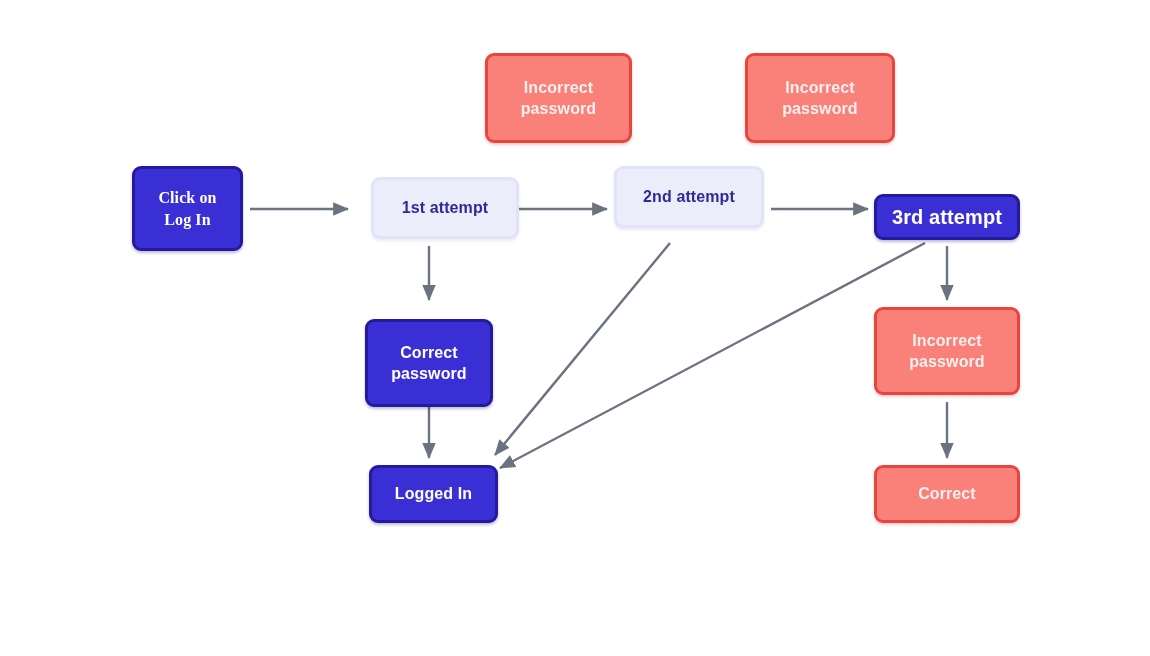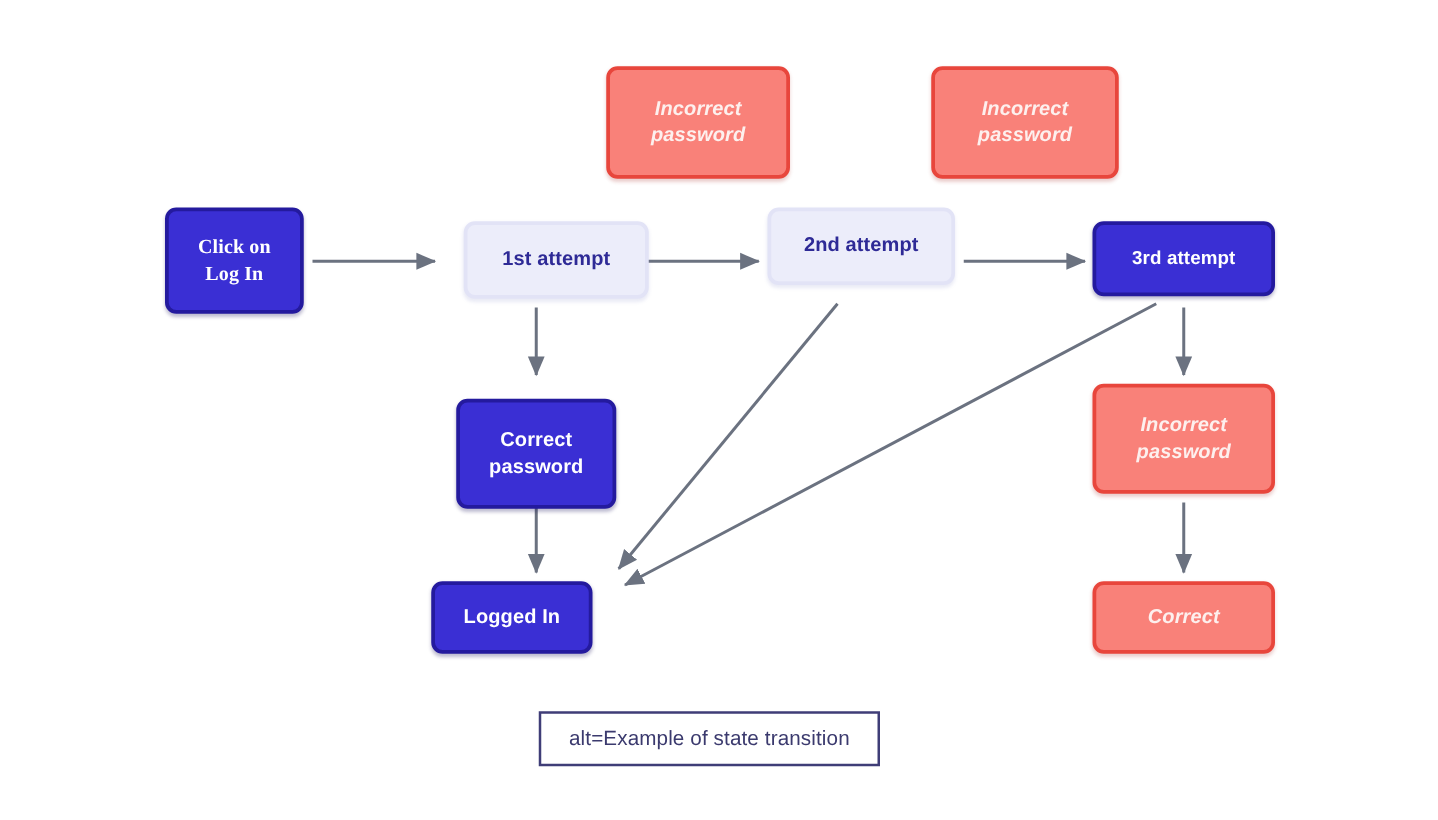--- a/index.html
+++ b/index.html
@@ -50,21 +50,20 @@
     background: #ecedfa;
     border-color: #e2e3f6;
     color: #2e2a96;
     box-shadow: 0 2px 3px rgba(120, 125, 190, 0.16);
   }
   .node-red {
     background: #f98179;
     border-color: #e8463c;
     color: #fdf0ee;
     box-shadow: 0 2px 3px rgba(170, 50, 45, 0.24);
-    font-style: italic;
   }
   .node .label {
     display: block;
     padding: 0 6px;
     white-space: pre-line;
   }
   .caption {
     position: absolute;
     box-sizing: border-box;
     display: flex;
@@ -115,36 +114,33 @@
       <div class="node node-red" style="left: 745px; top: 53px; width: 150px; height: 90px; font-size: 16px;">
         <span class="label">Incorrect
 password</span>
       </div>
       <div class="node node-light" style="left: 355px; top: 177px; width: 148px; height: 62px; font-size: 16px; margin-left: 16px;">
         <span class="label">1st attempt</span>
       </div>
       <div class="node node-light" style="left: 614px; top: 166px; width: 150px; height: 62px; font-size: 16px;">
         <span class="label">2nd attempt</span>
       </div>
-      <div class="node node-blue" style="left: 874px; top: 177px; width: 146px; height: 60px; font-size: 15px;">
+      <div class="node node-blue" style="left: 874px; top: 194px; width: 146px; height: 46px; font-size: 20px;">
         <span class="label">3rd attempt</span>
       </div>
       <div class="node node-blue" style="left: 365px; top: 307px; width: 128px; height: 88px; font-size: 16px; margin-top: 12px;">
         <span class="label">Correct
 password</span>
       </div>
       <div class="node node-red" style="left: 874px; top: 307px; width: 146px; height: 88px; font-size: 16px;">
         <span class="label">Incorrect
 password</span>
       </div>
-      <div class="node node-blue" style="left: 345px; top: 465px; width: 129px; height: 58px; font-size: 16px;">
+      <div class="node node-blue" style="left: 369px; top: 465px; width: 129px; height: 58px; font-size: 16px;">
         <span class="label">Logged In</span>
       </div>
       <div class="node node-red" style="left: 874px; top: 465px; width: 146px; height: 58px; font-size: 16px;">
         <span class="label">Correct</span>
       </div>
     </div>
 
-  <div class="caption" style="left: 431px; top: 569px; width: 273px; height: 44px;">
-    <span>alt=Example of state transition</span>
-  </div>
 
 </div>
 
 </body></html>

